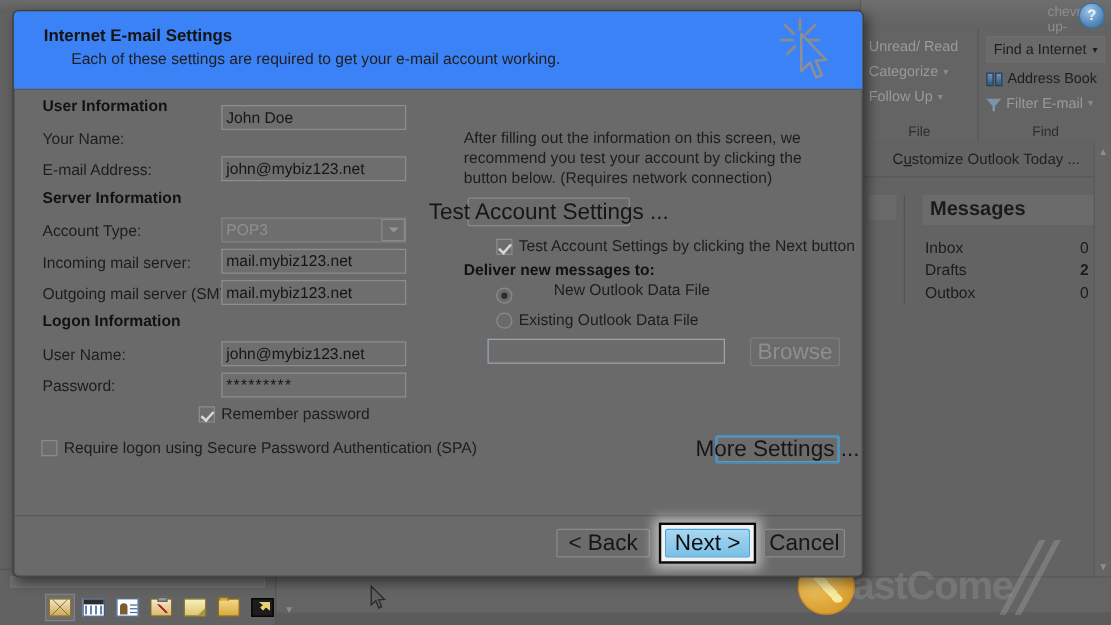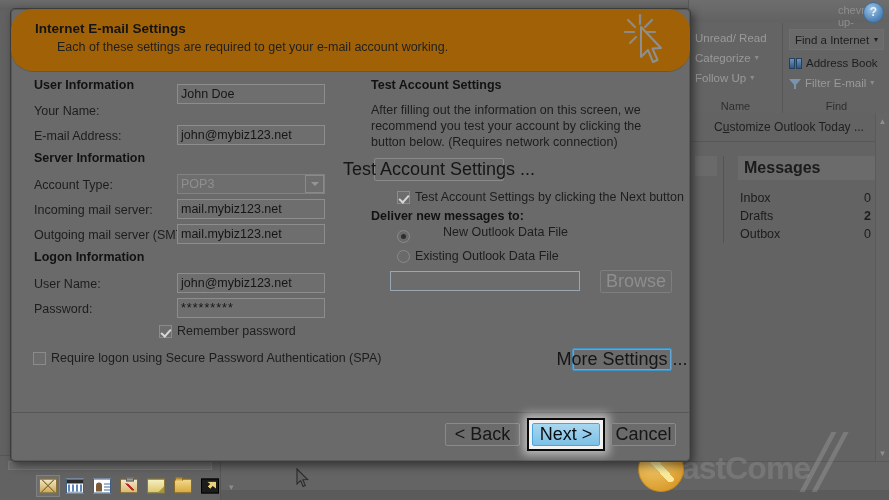--- a/index.html
+++ b/index.html
@@ -113,21 +113,21 @@
     background:linear-gradient(48deg,transparent 40%,#f7ea9d 40%,#f7ea9d 58%,transparent 58%);border-radius:3px;}
   .wm-text{position:absolute;left:44px;top:6px;font-size:32px;font-weight:bold;color:rgba(215,215,215,.16);letter-spacing:-1px;}
   .wm-streak{position:absolute;right:22px;top:-12px;width:70px;height:60px;
     background:linear-gradient(118deg,transparent 44%,rgba(230,230,230,.18) 45%,rgba(230,230,230,.18) 49%,transparent 50%,transparent 56%,rgba(230,230,230,.18) 57%,rgba(230,230,230,.18) 61%,transparent 62%);}
 
   
   #dialog{position:absolute;left:10px;top:8px;width:679px;height:452px;
     background:#6a6a6a;border:1px solid #3c3c3c;border-radius:5px;
     box-shadow:0 0 0 1px #585858 inset, 3px 4px 9px rgba(0,0,0,.45);
     overflow:hidden;}
-  .dlg-head{position:relative;height:62px;border-bottom:1px solid #585858;background:#a16207;border-radius:22px;}
+  .dlg-head{position:relative;height:62px;border-bottom:1px solid #585858;background:#3b82f6;}
   .dlg-title{position:absolute;left:24px;top:12px;font-size:13.5px;font-weight:bold;color:#141414;}
   .dlg-sub{position:absolute;left:46px;top:31px;font-size:12.5px;color:#1f1f1f;}
   .wizard-icon{position:absolute;right:22px;top:4px;width:52px;height:56px;}
 
   .dlg-body{position:relative;height:340px;}
   .dlg-foot{position:relative;height:47px;border-top:1px solid #585858;}
 
   .section-head{position:absolute;font-size:12.5px;font-weight:bold;color:#121212;}
   .field-label{position:absolute;font-size:12.5px;color:#1d1d1d;white-space:nowrap;}
   .tbox{position:absolute;height:20px;background:#6e6e6e;border:1px solid #8d8d8d;box-sizing:border-box;
@@ -175,21 +175,21 @@
           <span>Unread/ Read</span>
         </div>
         <div class="rib-cmd">
           <span>Categorize</span>
           <span class="caret">▾</span>
         </div>
         <div class="rib-cmd">
           <span>Follow Up</span>
           <span class="caret">▾</span>
         </div>
-        <div class="rib-grouplabel">Name</div>
+        <div class="rib-grouplabel">File</div>
       </div>
 
       <div class="rib-group find">
         <div class="find-box">
           <span>Find a Internet</span>
           <span class="caret">▾</span>
         </div>
         <div class="rib-cmd active" style="margin-top:3px;">
           <span class="book-icon">
               <i class="l"></i>
@@ -330,21 +330,20 @@
 
     <div class="field-label" style="left:23px;top:230px;">Password:</div>
     <div class="tbox pw-dots" style="left:166px;top:226px;width:148px;">*********</div>
 
     <div class="cb checked" style="left:148px;top:253px;"></div>
     <div class="cb-label" style="left:166px;top:252px;">Remember password</div>
 
     <div class="cb" style="left:22px;top:280px;"></div>
     <div class="cb-label" style="left:40px;top:279px;">Require logon using Secure Password Authentication (SPA)</div>
 
-    <div class="section-head" style="left:360px;top:6px;">Test Account Settings</div>
     <div class="para" style="left:360px;top:30px;width:288px;">After filling out the information on this screen, we recommend you test your account by clicking the button below. (Requires network connection)</div>
 
     <div class="btn" style="left:363px;top:86px;width:130px;">Test Account Settings ...</div>
 
     <div class="cb checked" style="left:386px;top:119px;"></div>
     <div class="cb-label" style="left:404px;top:118px;">Test Account Settings by clicking the Next button</div>
 
     <div class="section-head" style="left:360px;top:137px;">Deliver new messages to:</div>
 
     <div class="rb on" style="left:386px;top:158px;"></div>

